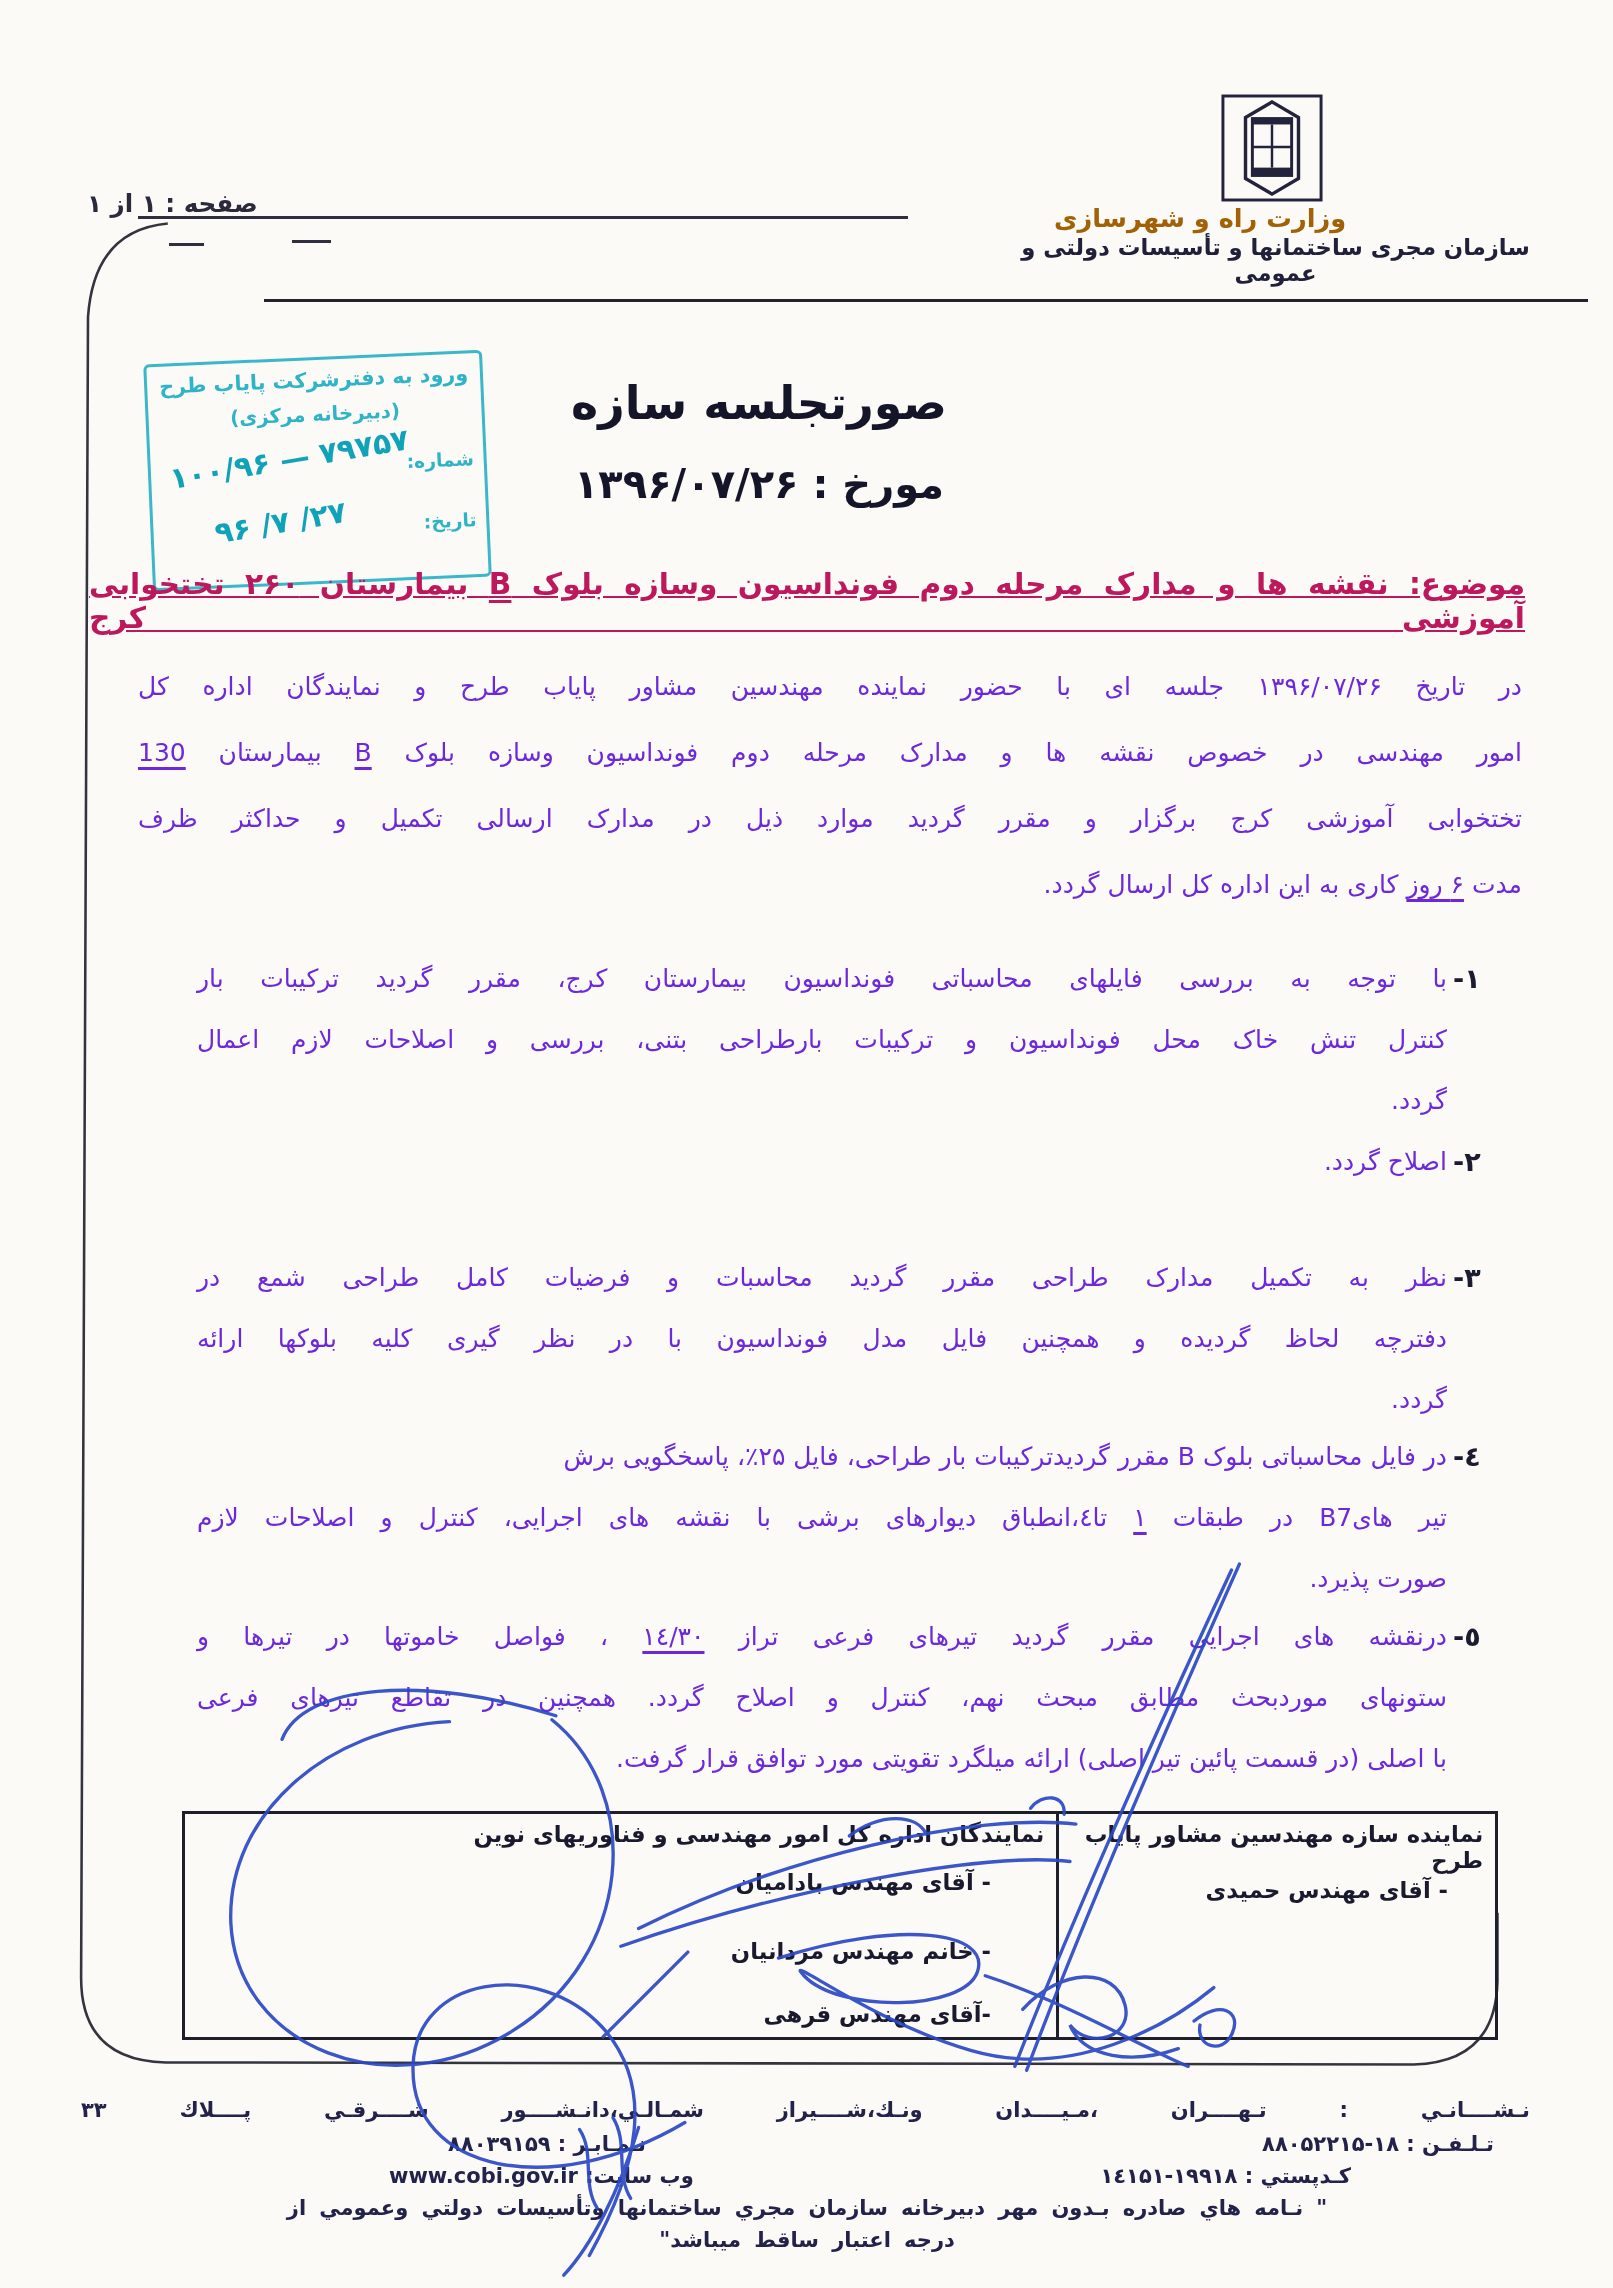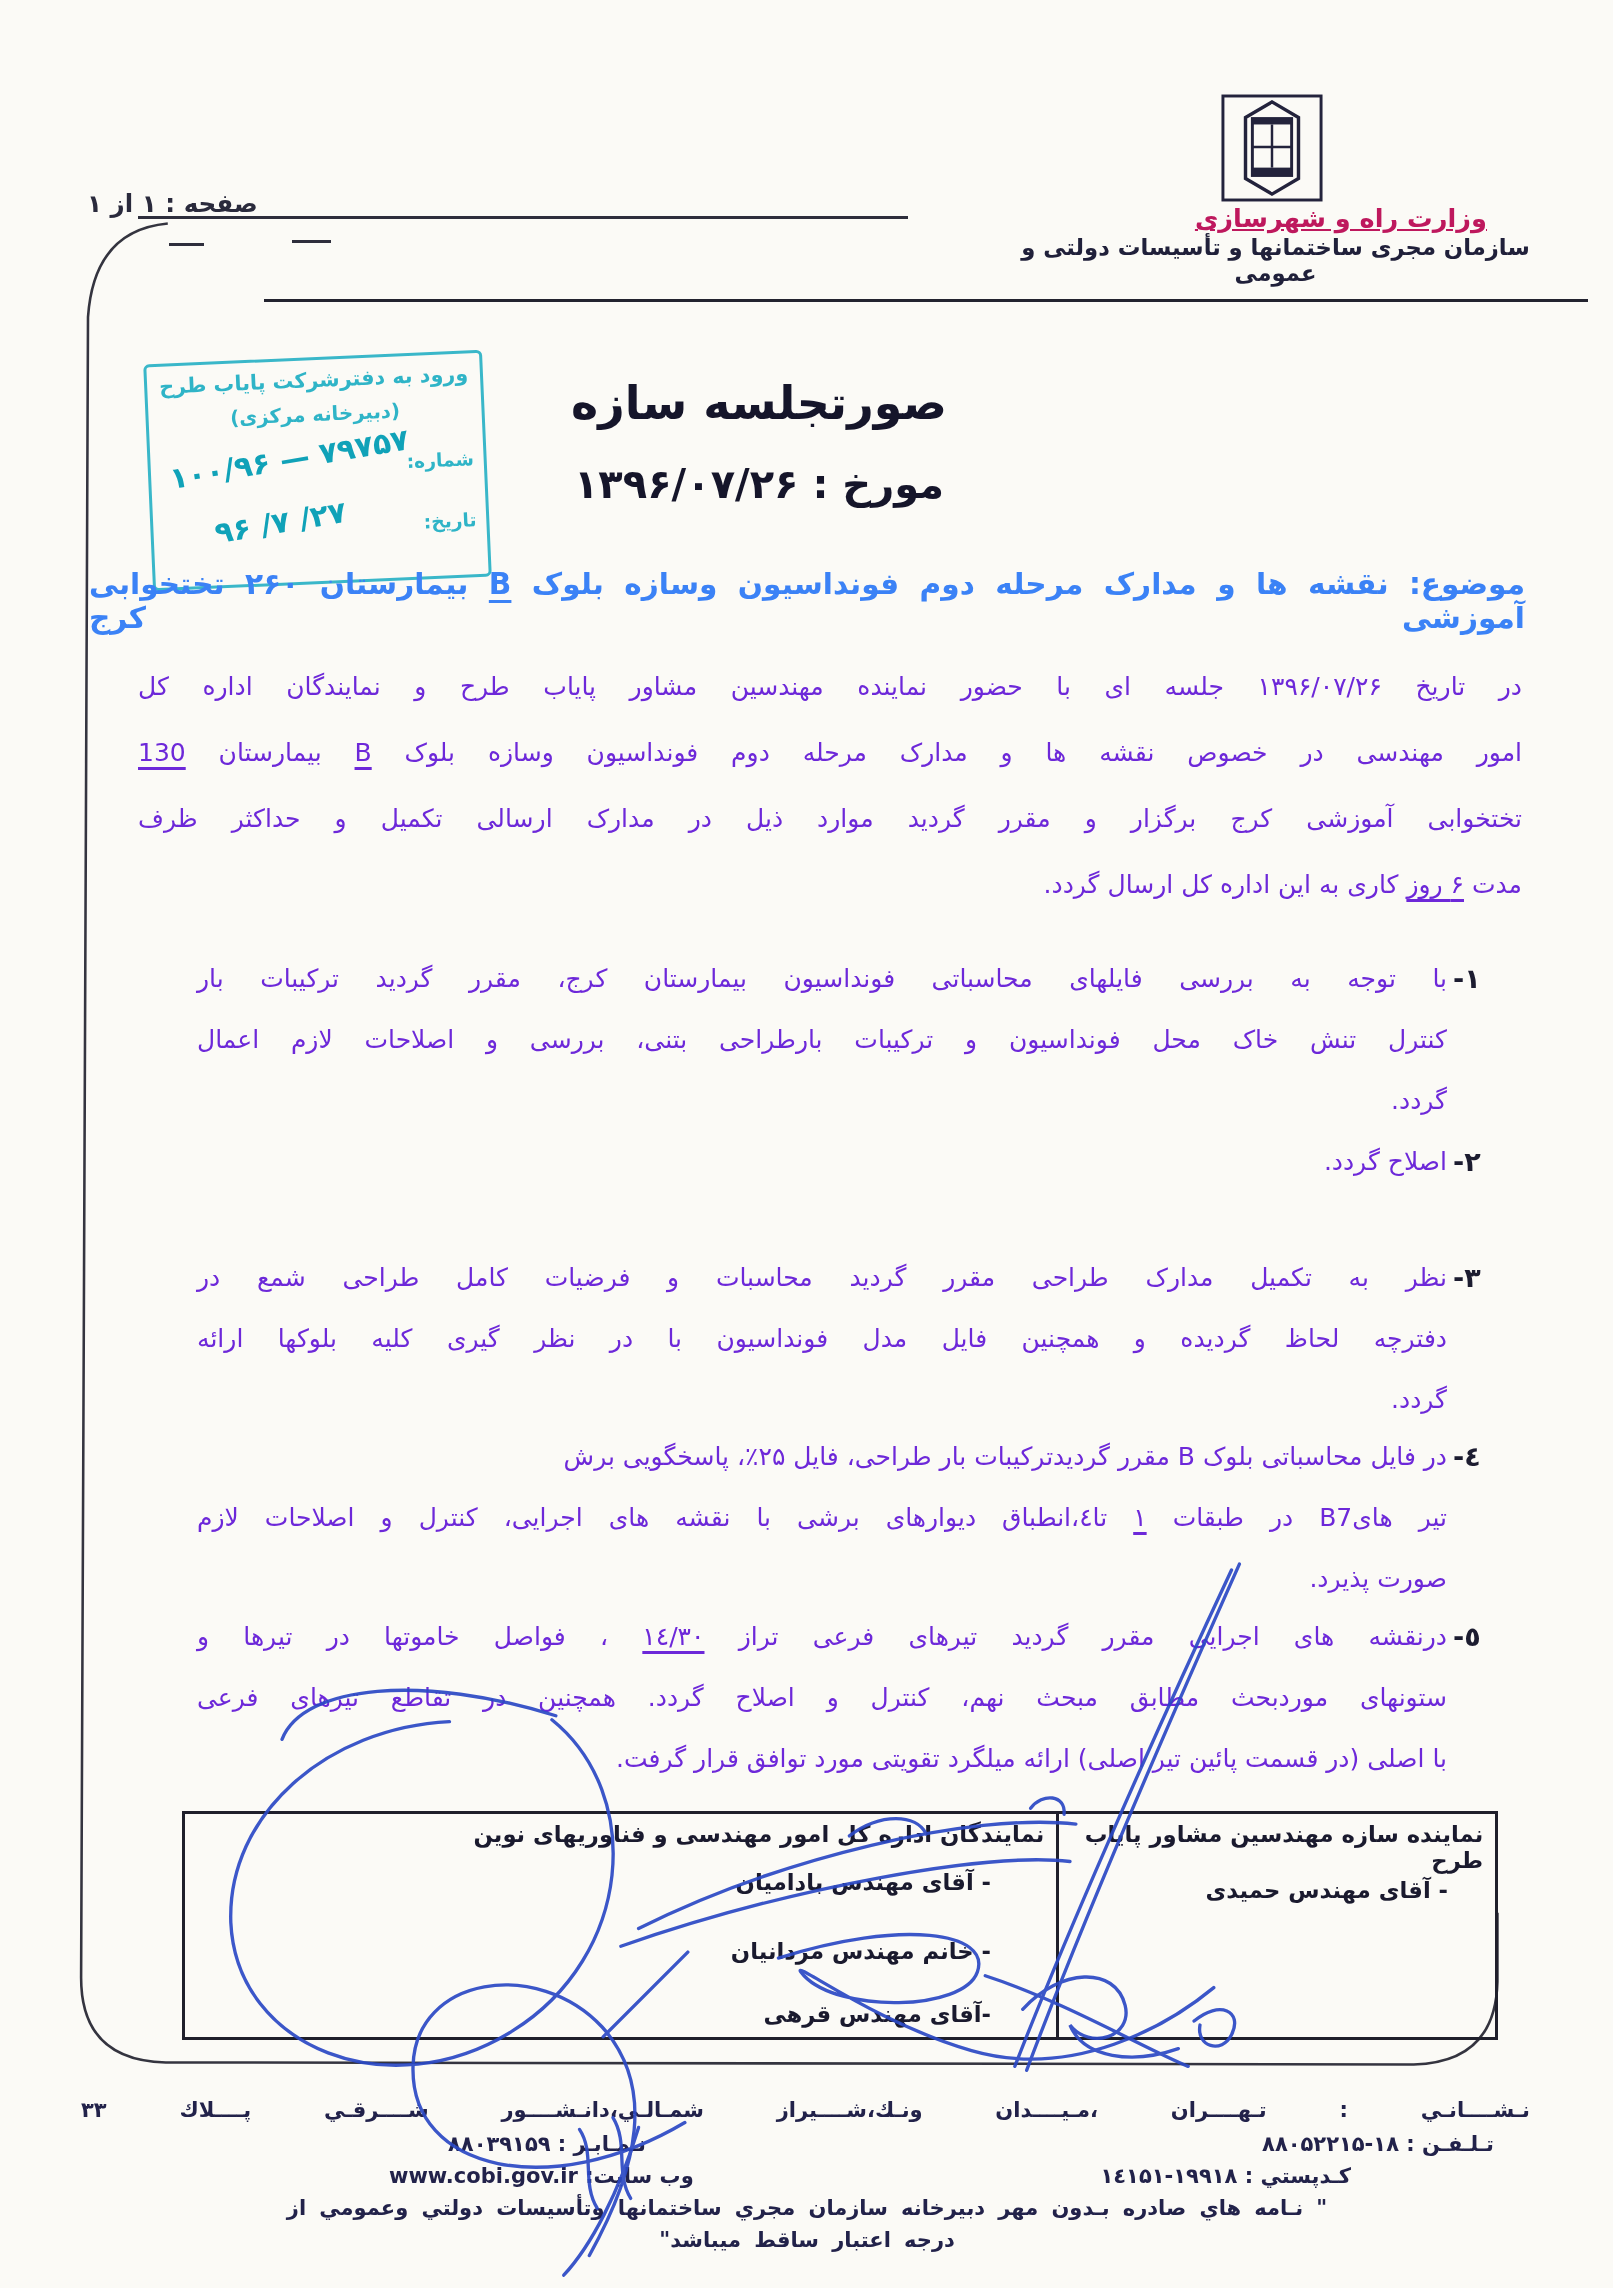--- a/index.html
+++ b/index.html
@@ -7,21 +7,21 @@
     width:1614px;height:2288px;position:relative;overflow:hidden;
     background:#fbfaf6;
     font-family:"DejaVu Sans", sans-serif;
     color:#1c1c30;
   }
   .abs{position:absolute;}
   .rtl{direction:rtl;}
   .u{text-decoration:underline;text-underline-offset:5.9px;text-decoration-thickness:2.5px;}
 
   
-  .ministry{top:203px;left:1054px;width:433px;text-align:right;font-size:25.6px;font-weight:700;color:#be185d;text-decoration:underline;}
+  .ministry{top:203px;left:1054px;width:433px;text-align:left;font-size:25.6px;font-weight:700;color:#a16207;}
   .organization{top:234px;left:980px;width:591px;text-align:center;font-size:22.7px;font-weight:700;color:#20203a;}
   .page-label{top:189px;left:87px;font-size:24.6px;font-weight:600;color:#2a2a3c;}
   .rule-a{top:216px;left:138px;width:770px;height:3px;background:#2e2e3c;}
   .rule-b{top:299px;left:264px;width:1324px;height:3px;background:#23232f;}
   .dash{height:3px;background:#2e2e3c;}
 
   
   .stamp{
     top:357px;left:148px;width:333px;height:221px;
     border:3.9px solid #3ab7c9;border-radius:5.9px;
@@ -31,21 +31,21 @@
   .stamp-l1{position:absolute;top:7.9px;left:0;right:0;text-align:center;font-size:20.7px;font-weight:700;}
   .stamp-l2{position:absolute;top:43px;left:0;right:0;text-align:center;font-size:19.7px;font-weight:700;}
   .stamp-lab{position:absolute;right:9.9px;font-size:18.7px;font-weight:700;}
   .stamp-val{position:absolute;font-size:29.6px;font-weight:600;color:#10a2b8;letter-spacing:2px;transform:rotate(-7deg);display:inline-block;}
 
   
   .doc-title{top:376px;left:414px;width:690px;text-align:center;font-size:46px;font-weight:800;color:#15152a;direction:rtl;}
   .doc-date{top:461px;left:414px;width:690px;text-align:center;font-size:40px;font-weight:800;color:#15152a;direction:rtl;}
 
   
-  .subject{top:567px;right:89px;left:89px;font-size:29.6px;font-weight:800;direction:rtl;text-align:justify;text-align-last:justify;color:#3b82f6;}
+  .subject{top:567px;right:89px;left:89px;font-size:29.6px;font-weight:800;direction:rtl;text-align:justify;text-align-last:justify;color:#be185d;text-decoration:underline;}
   .intro{top:654px;right:92px;left:138px;direction:rtl;}
   .line{font-size:25px;font-weight:400;color:#6d28d9;text-align:right;}
   .intro .line{height:66px;line-height:66px;}
   .j{text-align:justify;text-align-last:justify;}
   .item{direction:rtl;}
   .item .line{height:61px;line-height:61px;}
   .item-num{position:absolute;right:-75px;top:0;width:69px;height:61px;line-height:61px;font-size:27px;font-weight:700;text-align:left;}
   .it1{top:948px;right:167px;left:197px;}
   .it2{top:1131px;right:167px;left:197px;}
   .it3{top:1247px;right:167px;left:197px;}

